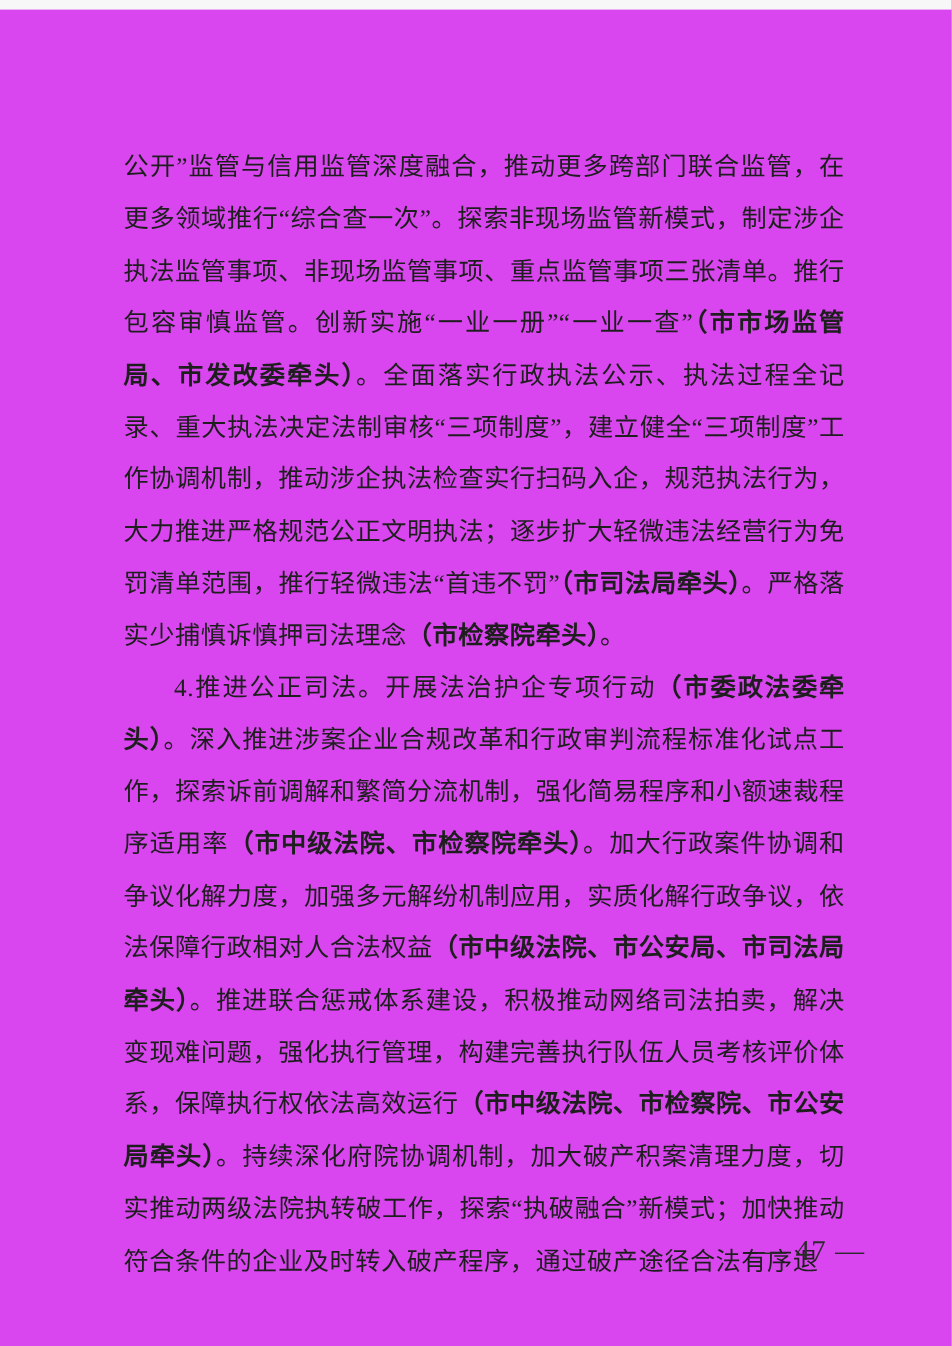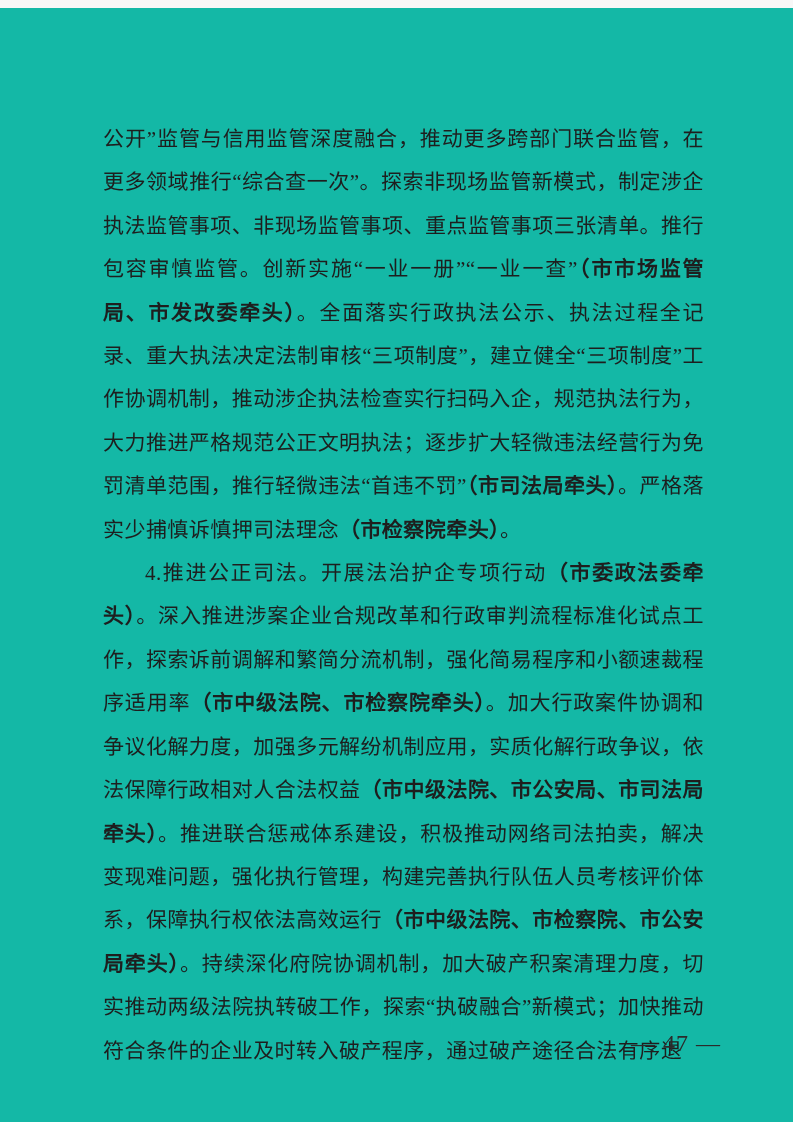--- a/index.html
+++ b/index.html
@@ -11,21 +11,21 @@
     width: 793px;
     height: 1122px;
     background: #ffffff;
     position: relative;
     overflow: hidden;
     font-family: "Liberation Serif", "DejaVu Serif", serif;
   }
   .page {
     position: absolute;
     inset: 0;
-    background: #14b8a6;
+    background: #d946ef;
   }
   
   .scan-edge {
     position: absolute;
     top: 0; left: 0; right: 0;
     height: 8px;
     background: #f7f7f7;
   }
   .content {
     position: absolute;

